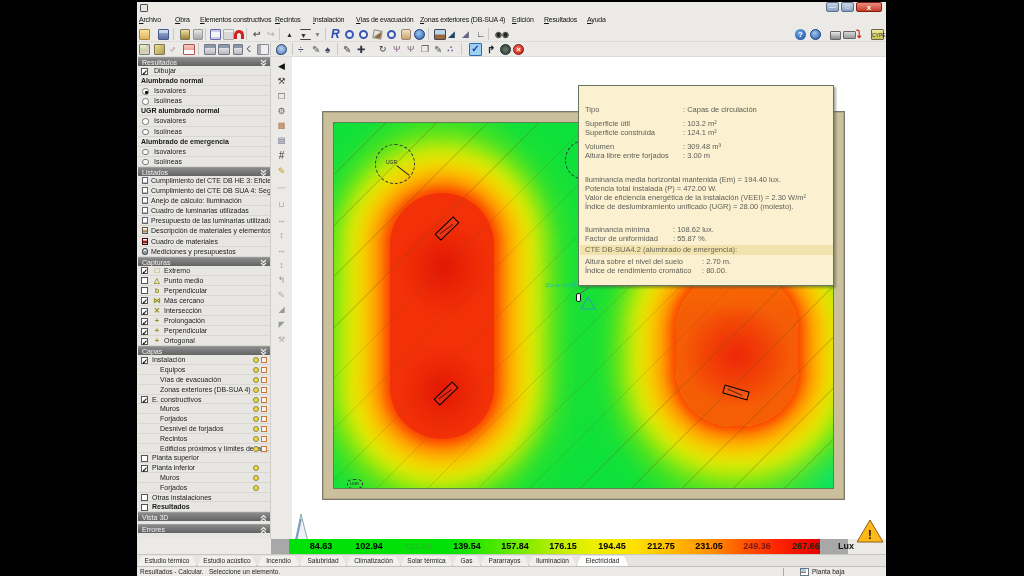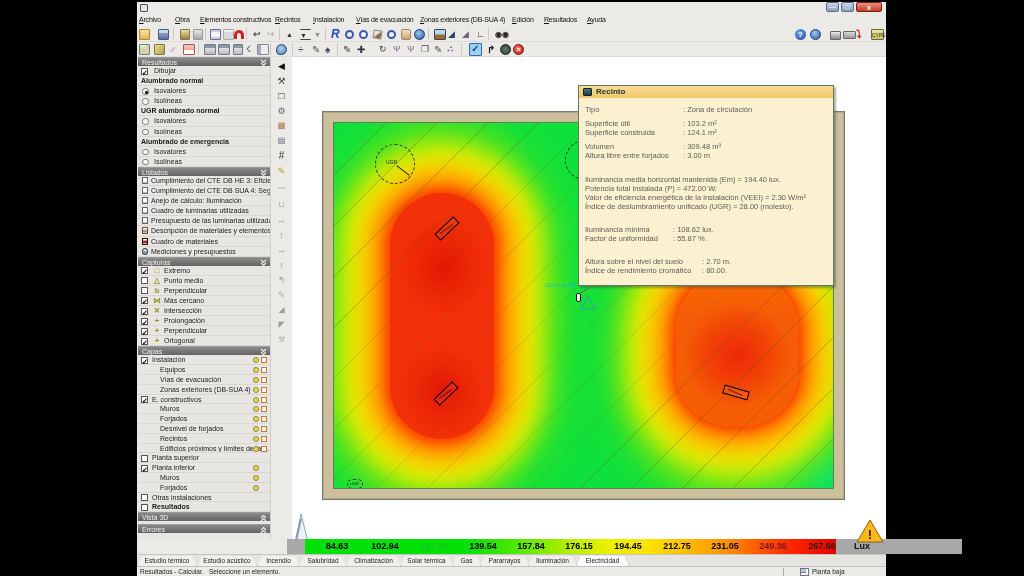--- a/index.html
+++ b/index.html
@@ -48,21 +48,21 @@
 .core{position:absolute;width:96px;height:104px;border-radius:50%;background:radial-gradient(closest-side,rgba(224,18,4,.85) 0%,rgba(228,30,4,.5) 55%,rgba(230,40,0,0) 100%)}
 #hatch{position:absolute;left:0;top:0;width:499px;height:365px;background:repeating-linear-gradient(135deg, rgba(105,80,10,.20) 0 1px, rgba(0,0,0,0) 1px 36px)}
 .lum{position:absolute;width:26px;height:9px;border:1.4px solid #000;background:rgba(255,255,255,.05)}
 .lum:before{content:"";position:absolute;left:3px;top:3px;width:16px;height:1px;background:rgba(0,0,0,.55);transform:rotate(8deg)}
 .ugr{position:absolute;border:1px dashed #2a3a3a;border-radius:50%}
 #tip{left:441px;top:83px;width:256px;height:201px;background:#fbf0cf;border:1px solid #66755e;box-shadow:1.5px 2px 2px rgba(60,80,60,.45);font-size:7.5px;color:#60605a}
 #tiph{position:absolute;left:0;top:0;width:254px;height:12px;background:linear-gradient(#f8dc96,#f1c768);color:#203838;font-weight:bold;font-size:8px;line-height:12px;padding-left:17px}
 .tr{position:absolute;left:6px;width:240px;height:9px;line-height:9px;white-space:nowrap}
 .tv{position:absolute;left:98px}
 .tb{position:absolute;left:1px;width:253px;height:10px;line-height:10px;background:#f2e2ae;color:#6a6a55;padding-left:5px;font-size:7.5px}
-#sb{left:150px;top:537px;width:675px;height:15px;background:#a8a8a8;font-size:9.5px;color:#000}
+#sb{left:134px;top:537px;width:577px;height:15px;background:#a8a8a8;font-size:9.5px;color:#000}
 #sg{position:absolute;left:18px;top:0;width:531px;height:15px;background:linear-gradient(90deg,#00e107 0%,#00e107 30%,#30e600 36%,#70ea00 43%,#b8ee00 50%,#ecf000 57%,#ffe200 65%,#ffc000 71%,#ff9400 79%,#ff5c00 85%,#ff2400 92%,#e80000 100%)}
 .sl{position:absolute;top:2px;width:60px;text-align:center;font-weight:bold;font-size:9px}
 #tabs{left:0;top:552px;width:749px;height:12px;background:#e6e4e0;border-top:1px solid #c8c6c0;font-size:6.5px;color:#222}
 .tab{position:absolute;top:1px;height:11px;line-height:10px;background:#f1f0ed;border:1px solid #8a8a85;border-top:none;text-align:center;clip-path:polygon(5px 0,calc(100% - 5px) 0,100% 100%,0 100%)}
 #stat{left:0;top:564px;width:749px;height:10px;background:#ecebe7;border-top:1px solid #c2c1bc;font-size:6.5px;color:#222;line-height:9px}
 </style></head><body>
 <div id="app">
 
 <div id="ticon" class="ab"></div>
 <div class="ab" style="left:689px;top:0;width:13px;height:10px;background:linear-gradient(#c8d4e4,#8aa0c0);border:1px solid #5a708e;border-radius:2px;color:#fff;font-size:7px;line-height:8px;text-align:center">—</div>
@@ -254,32 +254,32 @@
           <div class="lum" style="left:99px;top:266px;transform:rotate(-44deg)"></div>
           <div class="lum" style="left:389px;top:265px;transform:rotate(16deg)"></div>
         </div>
       </div>
       <div style="position:absolute;left:253px;top:224px;color:#1fb8b4;font-size:5.5px;white-space:nowrap">(Zona de il<span style="font-size:7px">⊞</span></div>
       <svg style="position:absolute;left:288px;top:239px" width="16" height="14">
         <polygon points="8,1 15,13 1,13" fill="none" stroke="#2aa8a2" stroke-width="1.2"></polygon>
       </svg>
       <div style="position:absolute;left:284px;top:236px;width:5px;height:9px;background:#fff;border:1.5px solid #111;border-radius:2px"></div>
       <div id="tip" class="ab" style="left:286px;top:28px">
-        <div id="tiph">Recinto<span style="position:absolute;left:4px;top:2px;width:9px;height:8px;background:linear-gradient(#4a7a78,#1a3a3a);border:1px solid #123;border-radius:1px"></span></div>
-        <div class="tr" style="top:19px">Tipo<span class="tv">: Zona de circulación</span></div>
+        <div class="tr" style="top:19px">Tipo<span class="tv">: Capas de circulación</span></div>
         <div class="tr" style="top:33px">Superficie útil<span class="tv">: 103.2 m²</span></div>
         <div class="tr" style="top:42px">Superficie construida<span class="tv">: 124.1 m²</span></div>
         <div class="tr" style="top:56px">Volumen<span class="tv">: 309.48 m³</span></div>
         <div class="tr" style="top:65px">Altura libre entre forjados<span class="tv">: 3.00 m</span></div>
         <div class="tr" style="top:89px">Iluminancia media horizontal mantenida (Em) = 194.40 lux.</div>
         <div class="tr" style="top:98px">Potencia total instalada (P) = 472.00 W.</div>
         <div class="tr" style="top:107px">Valor de eficiencia energética de la instalación (VEEI) = 2.30 W/m²</div>
         <div class="tr" style="top:116px">Índice de deslumbramiento unificado (UGR) = 28.00 (molesto).</div>
         <div class="tr" style="top:139px">Iluminancia mínima<span class="tv" style="left:88px">: 108.62 lux.</span></div>
         <div class="tr" style="top:148px">Factor de uniformidad<span class="tv" style="left:88px">: 55.87 %.</span></div>
+        <div class="tb" style="top:159px">CTE DB-SUA4.2 (alumbrado de emergencia):</div>
         <div class="tr" style="top:171px">Altura sobre el nivel del suelo<span class="tv" style="left:117px">: 2.70 m.</span></div>
         <div class="tr" style="top:180px">Índice de rendimiento cromático<span class="tv" style="left:117px">: 80.00.</span></div>
       </div>
       <div style="position:absolute;left:288px;top:236px;width:12px;height:1.2px;background:#5a6a58;transform:rotate(-33deg);transform-origin:0 100%"></div>
       <svg style="position:absolute;left:0px;top:456px" width="20" height="30">
         <polygon points="9,1 16,29 3,29" fill="#eef2f8" stroke="#8aa"></polygon>
         <polyline points="4,29 9,6" fill="none" stroke="#7a92c0" stroke-width="1.5"></polyline>
       </svg>
     </div>
 <div id="sb" class="ab">

